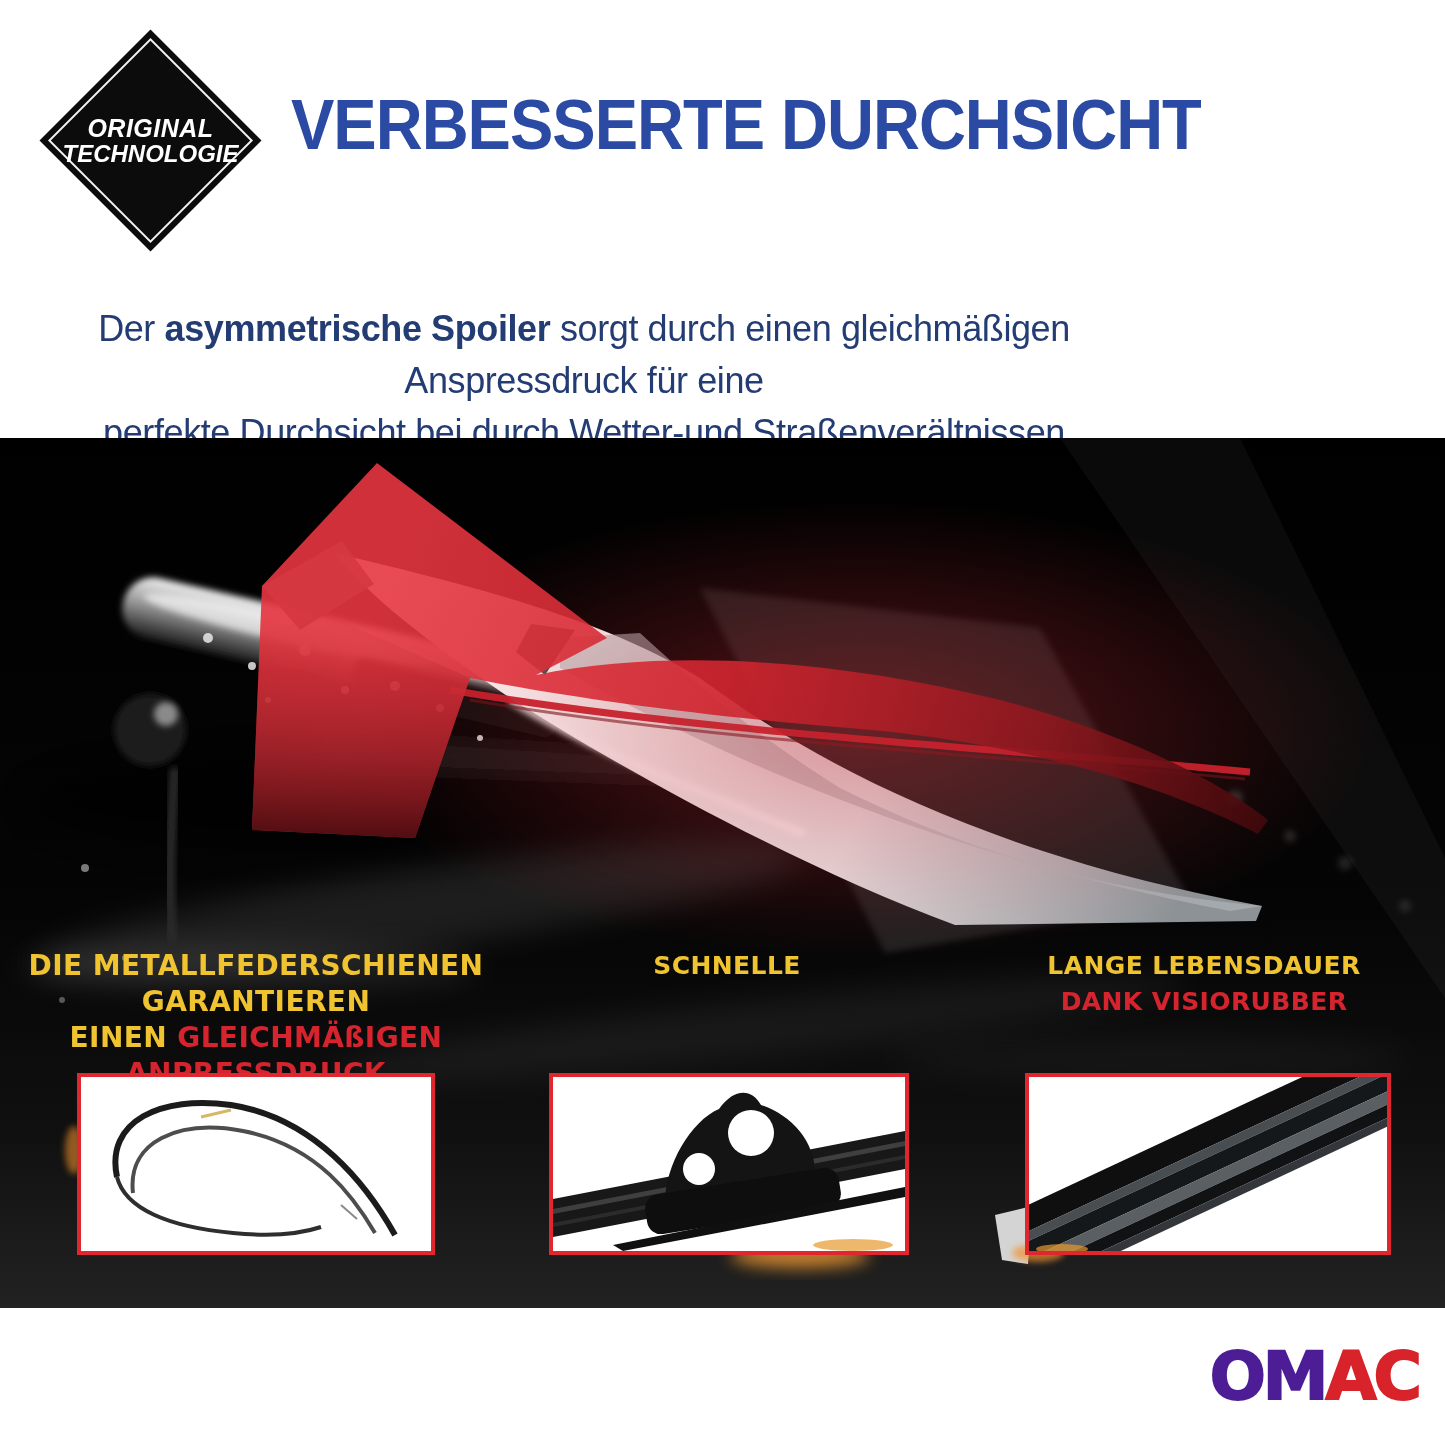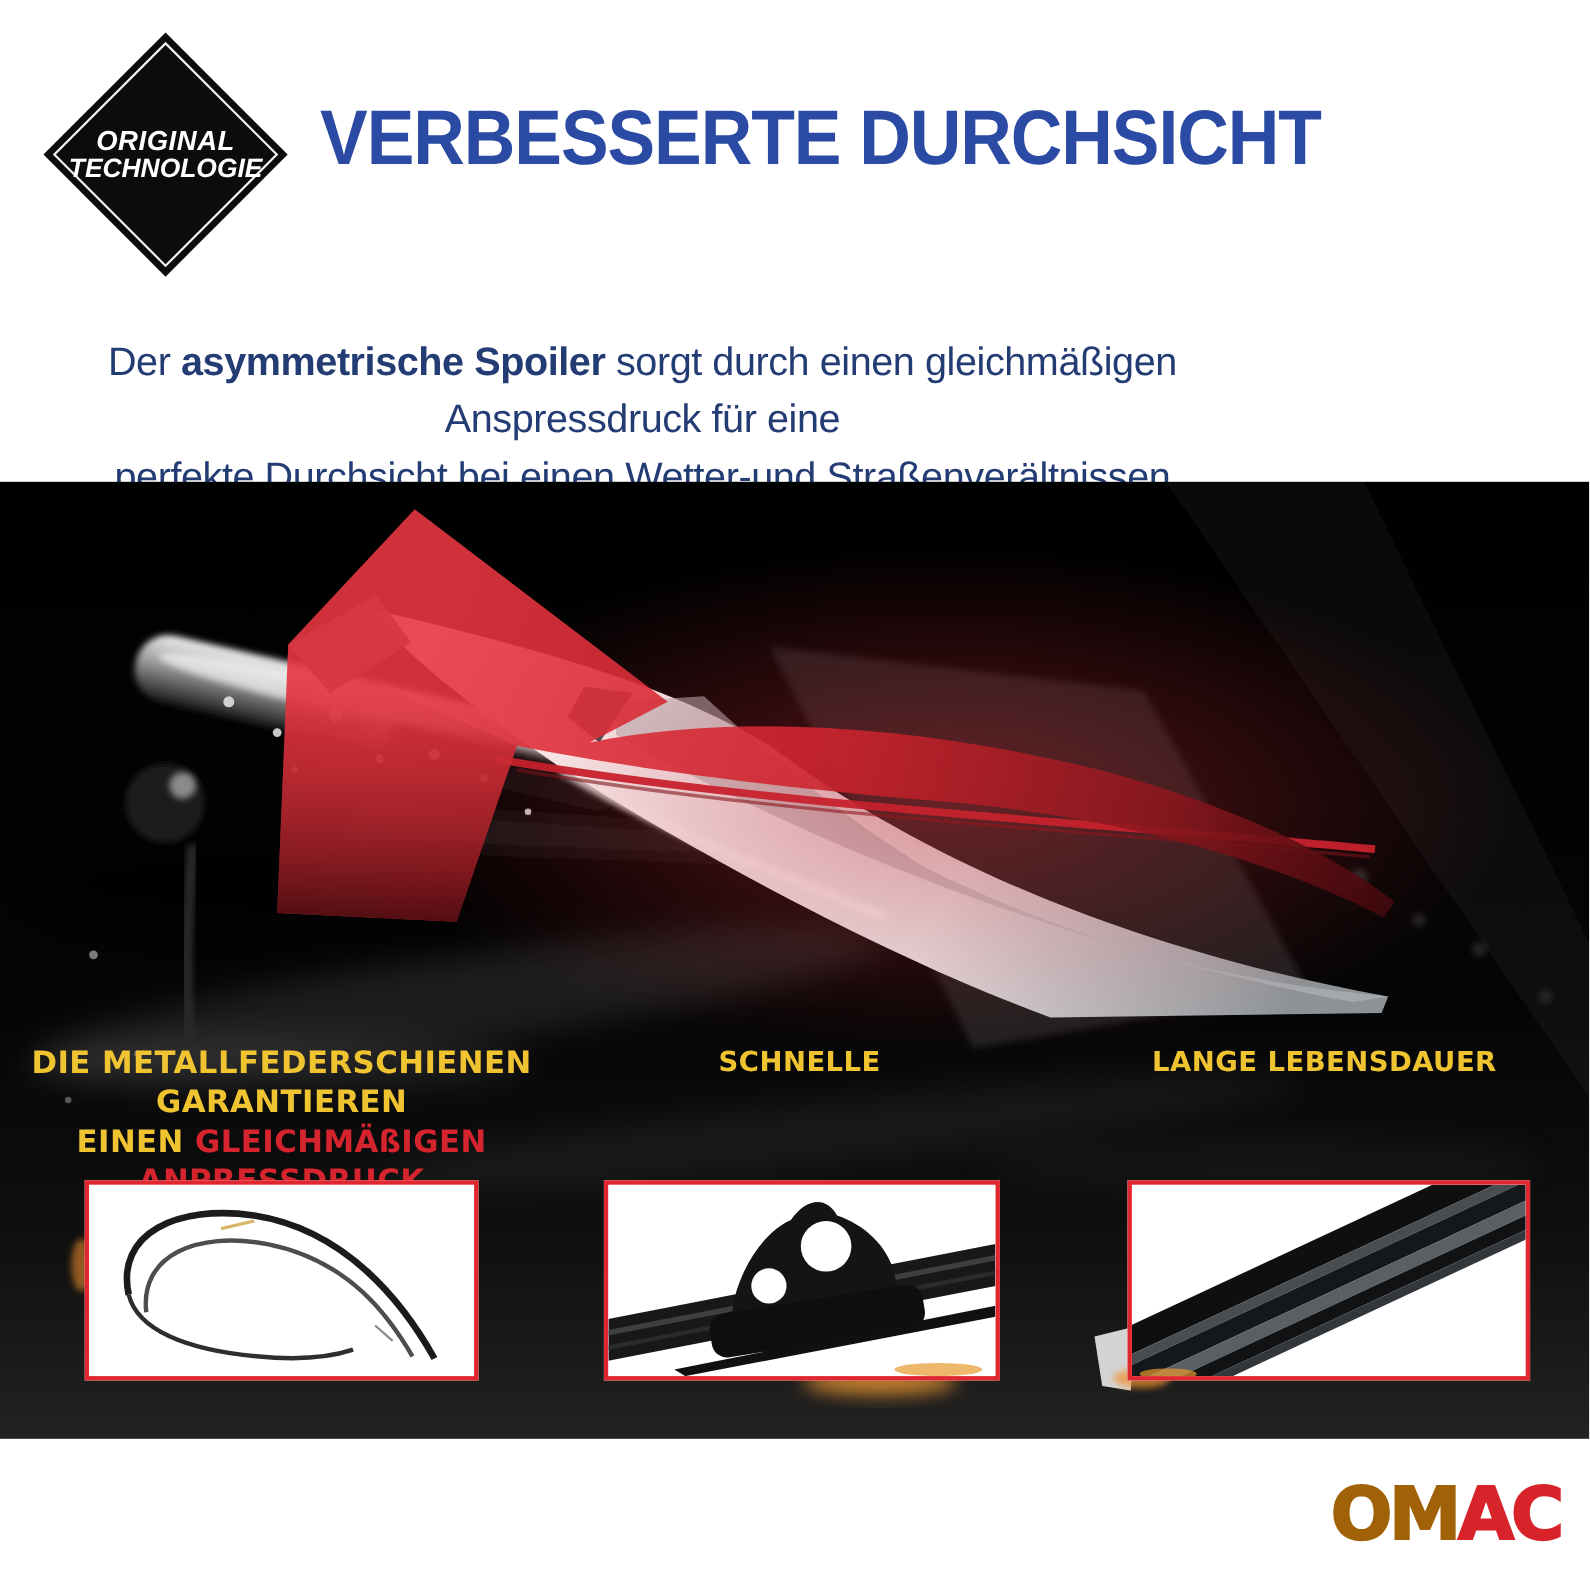--- a/index.html
+++ b/index.html
@@ -77,21 +77,21 @@
     <div class="badge-text">
       <span class="badge-line1">ORIGINAL</span>
       <span class="badge-line2">TECHNOLOGIE</span>
     </div>
   </div>
 
   <h1 class="heading" style="color:#2b4aa3;">VERBESSERTE DURCHSICHT</h1>
 
   <p class="intro" style="color:#243c74;">
     <span>Der </span><strong>asymmetrische Spoiler</strong><span> sorgt durch einen gleichmäßigen Anspressdruck für eine</span><br>
-    <span>perfekte Durchsicht bei einen Wetter-und Straßenverältnissen</span>
+    <span>perfekte Durchsicht bei durch Wetter-und Straßenverältnissen</span>
   </p>
 
   <div class="dark-section">
 
     <svg class="hero-svg" viewBox="0 0 1445 870" preserveAspectRatio="none">
       <defs>
         <linearGradient id="armG" x1="0" y1="0" x2="0" y2="1">
           <stop offset="0" stop-color="#f0f0f0"></stop>
             <stop offset=".45" stop-color="#9a9a9a"></stop>
             <stop offset="1" stop-color="#161616"></stop>
@@ -219,20 +219,23 @@
     <div class="feature feature-2">
       <div>
         <span style="color:#f0c330;">SCHNELLE</span>
       </div>
     </div>
 
     <div class="feature feature-3">
       <div>
         <span style="color:#f0c330;">LANGE LEBENSDAUER</span>
       </div>
+      <div>
+        <span style="color:#d6242e;">DANK VISIORUBBER</span>
+      </div>
     </div>
 
     <div class="photo-box photo-1">
       <svg viewBox="0 0 350 174">
         <rect width="350" height="174" fill="#ffffff"></rect>
         <path d="M36,100 C24,44 80,18 150,28 C234,41 286,108 314,158" stroke="#1b1b1b" stroke-width="6" fill="none"></path>
         <path d="M52,116 C46,64 98,42 162,54 C238,69 274,122 294,156" stroke="#4d4d4d" stroke-width="4" fill="none"></path>
         <path d="M36,100 C44,132 88,150 152,156 C192,160 222,156 240,150" stroke="#2e2e2e" stroke-width="4" fill="none"></path>
         <path d="M120,40 L150,33" stroke="#caa53f" stroke-width="3" fill="none" opacity=".8"></path>
         <path d="M260,128 L276,142" stroke="#8a8a8a" stroke-width="2" fill="none"></path>
@@ -264,16 +267,16 @@
           <rect x="-80" y="97" width="540" height="12" fill="#5a5f64"></rect>
           <rect x="-80" y="109" width="540" height="12" fill="#101214"></rect>
           <rect x="-80" y="121" width="540" height="8" fill="#33373b"></rect>
         </g>
         <ellipse cx="30" cy="172" rx="26" ry="5" fill="#e79a2d" opacity=".7"></ellipse>
       </svg>
     </div>
   </div>
 
   <div class="brand-logo">
-    <span class="lg-black" style="color:#a16207;">OM</span><span class="lg-red" style="color:#d8232a;">AC</span>
+    <span class="lg-black" style="color:#4c1d95;">OM</span><span class="lg-red" style="color:#d8232a;">AC</span>
   </div>
 
 </div>
 
 </body></html>

